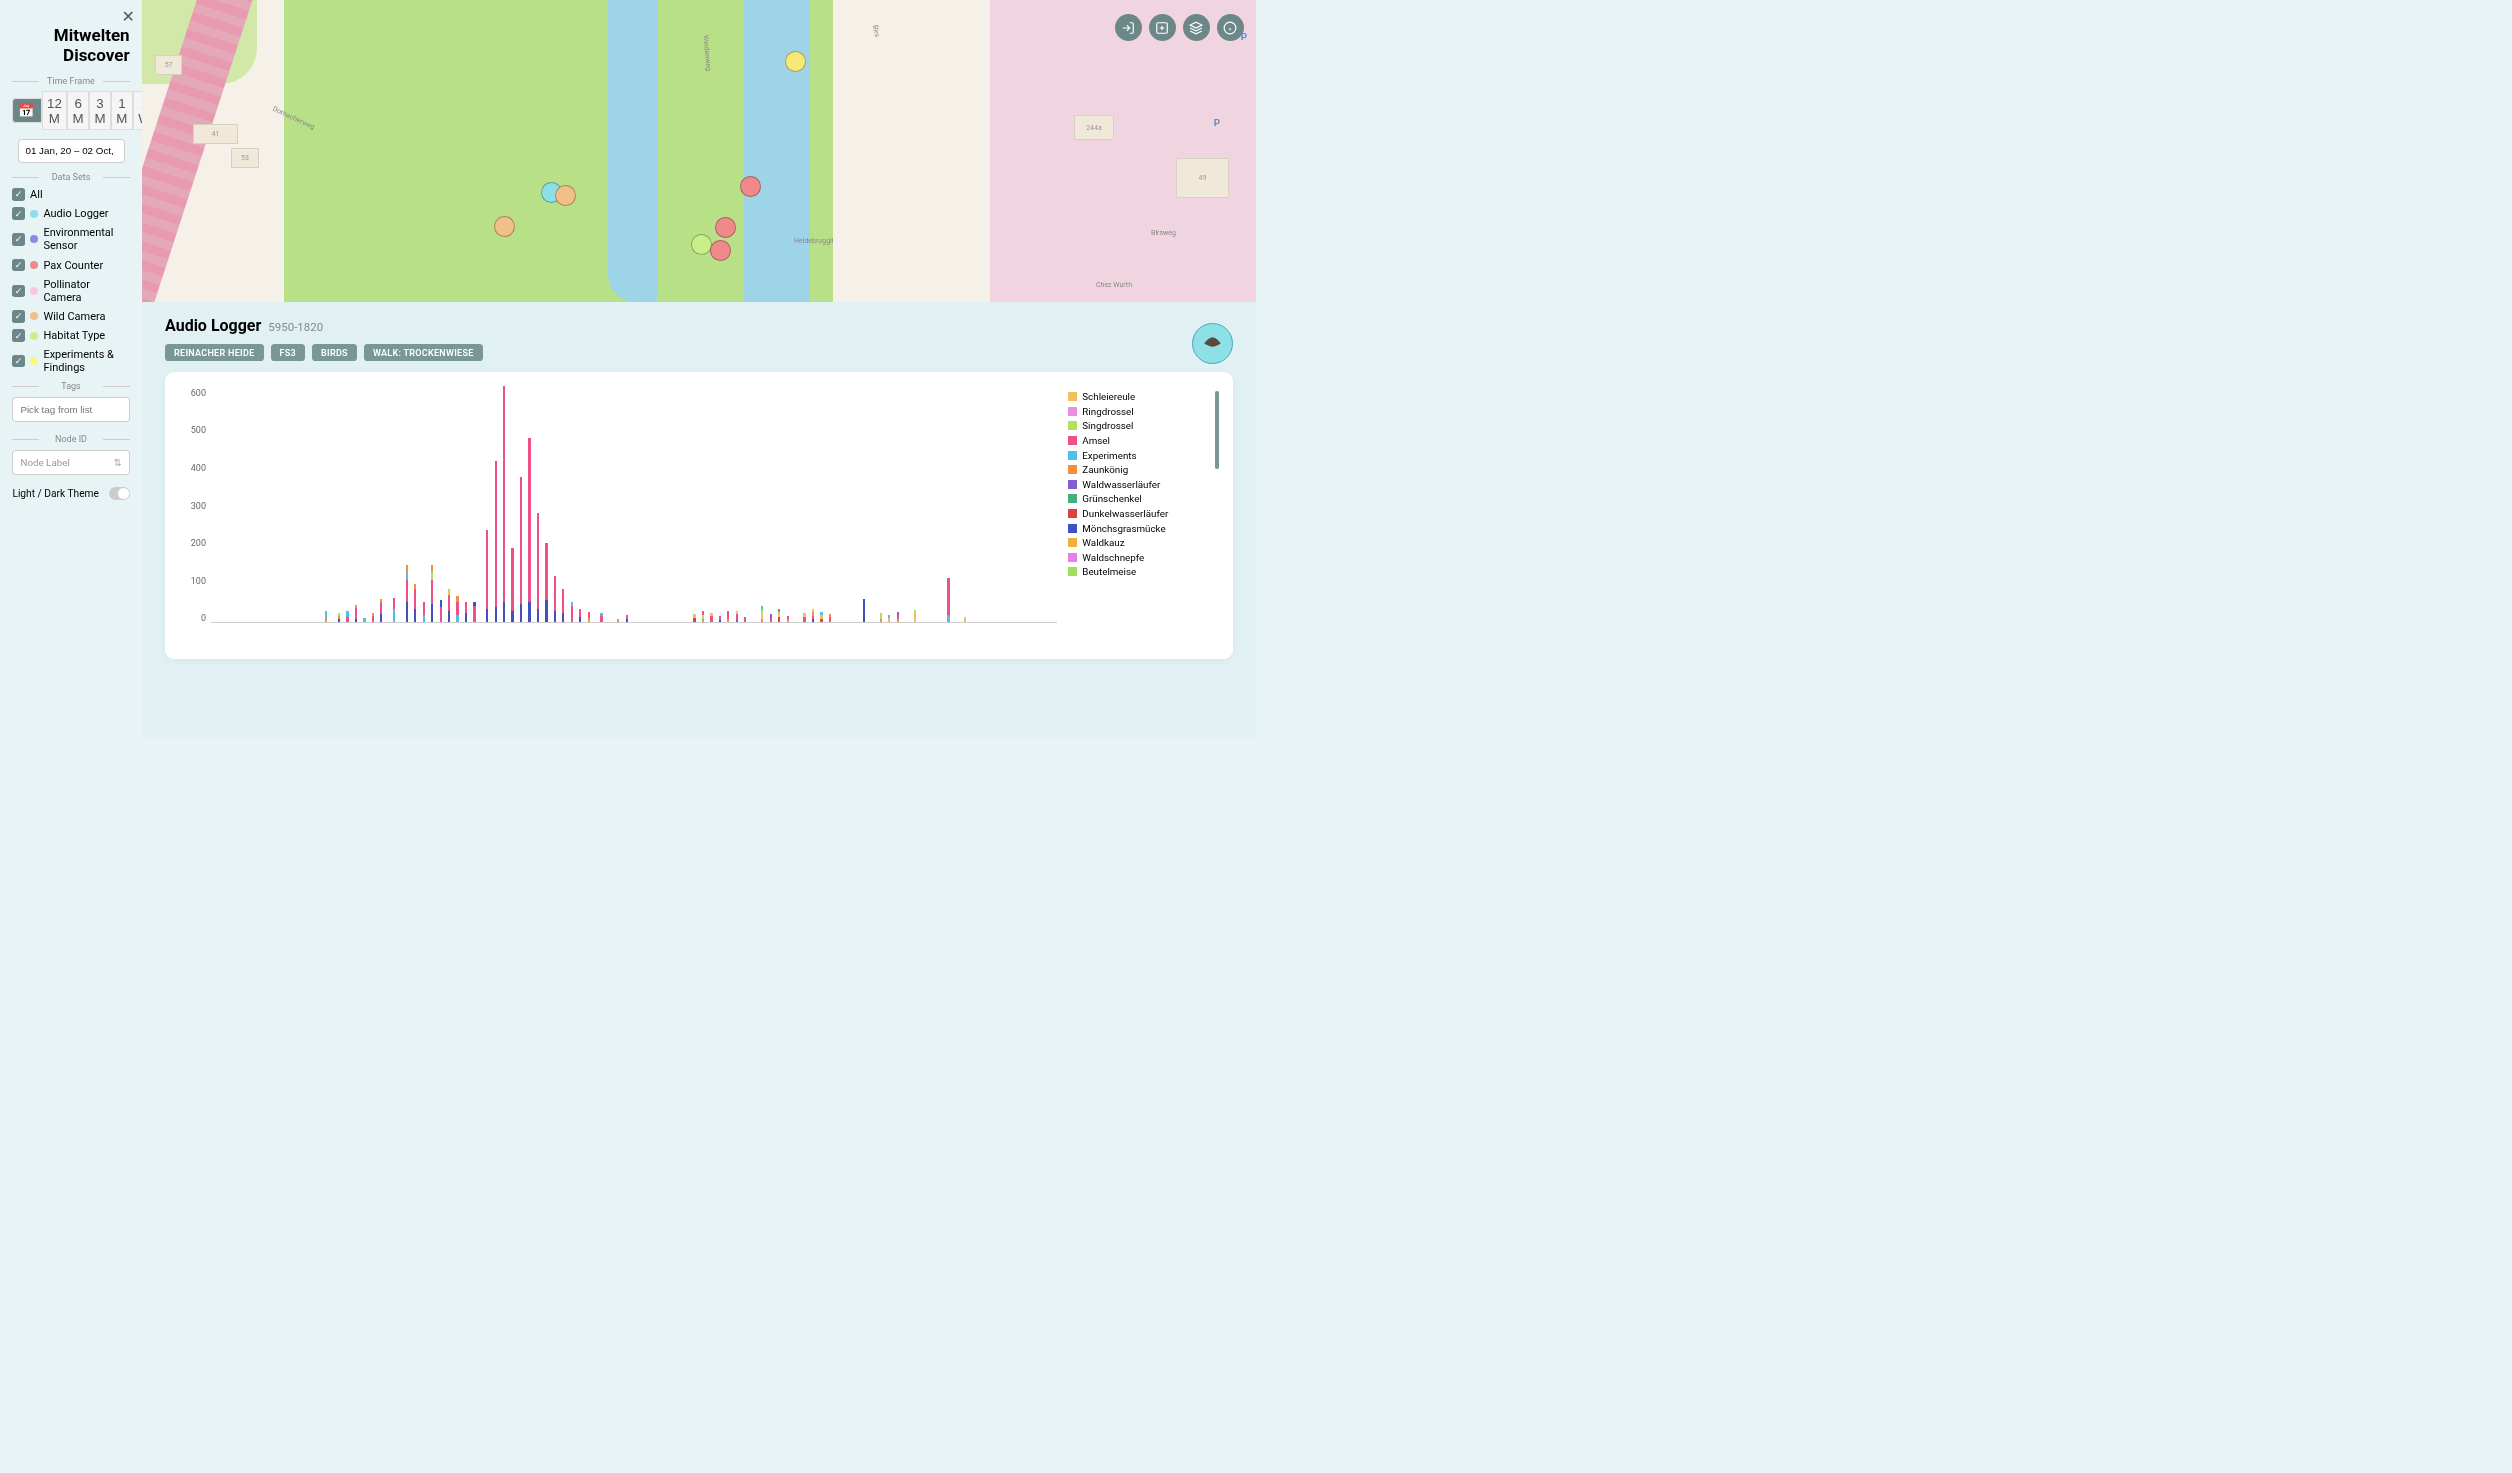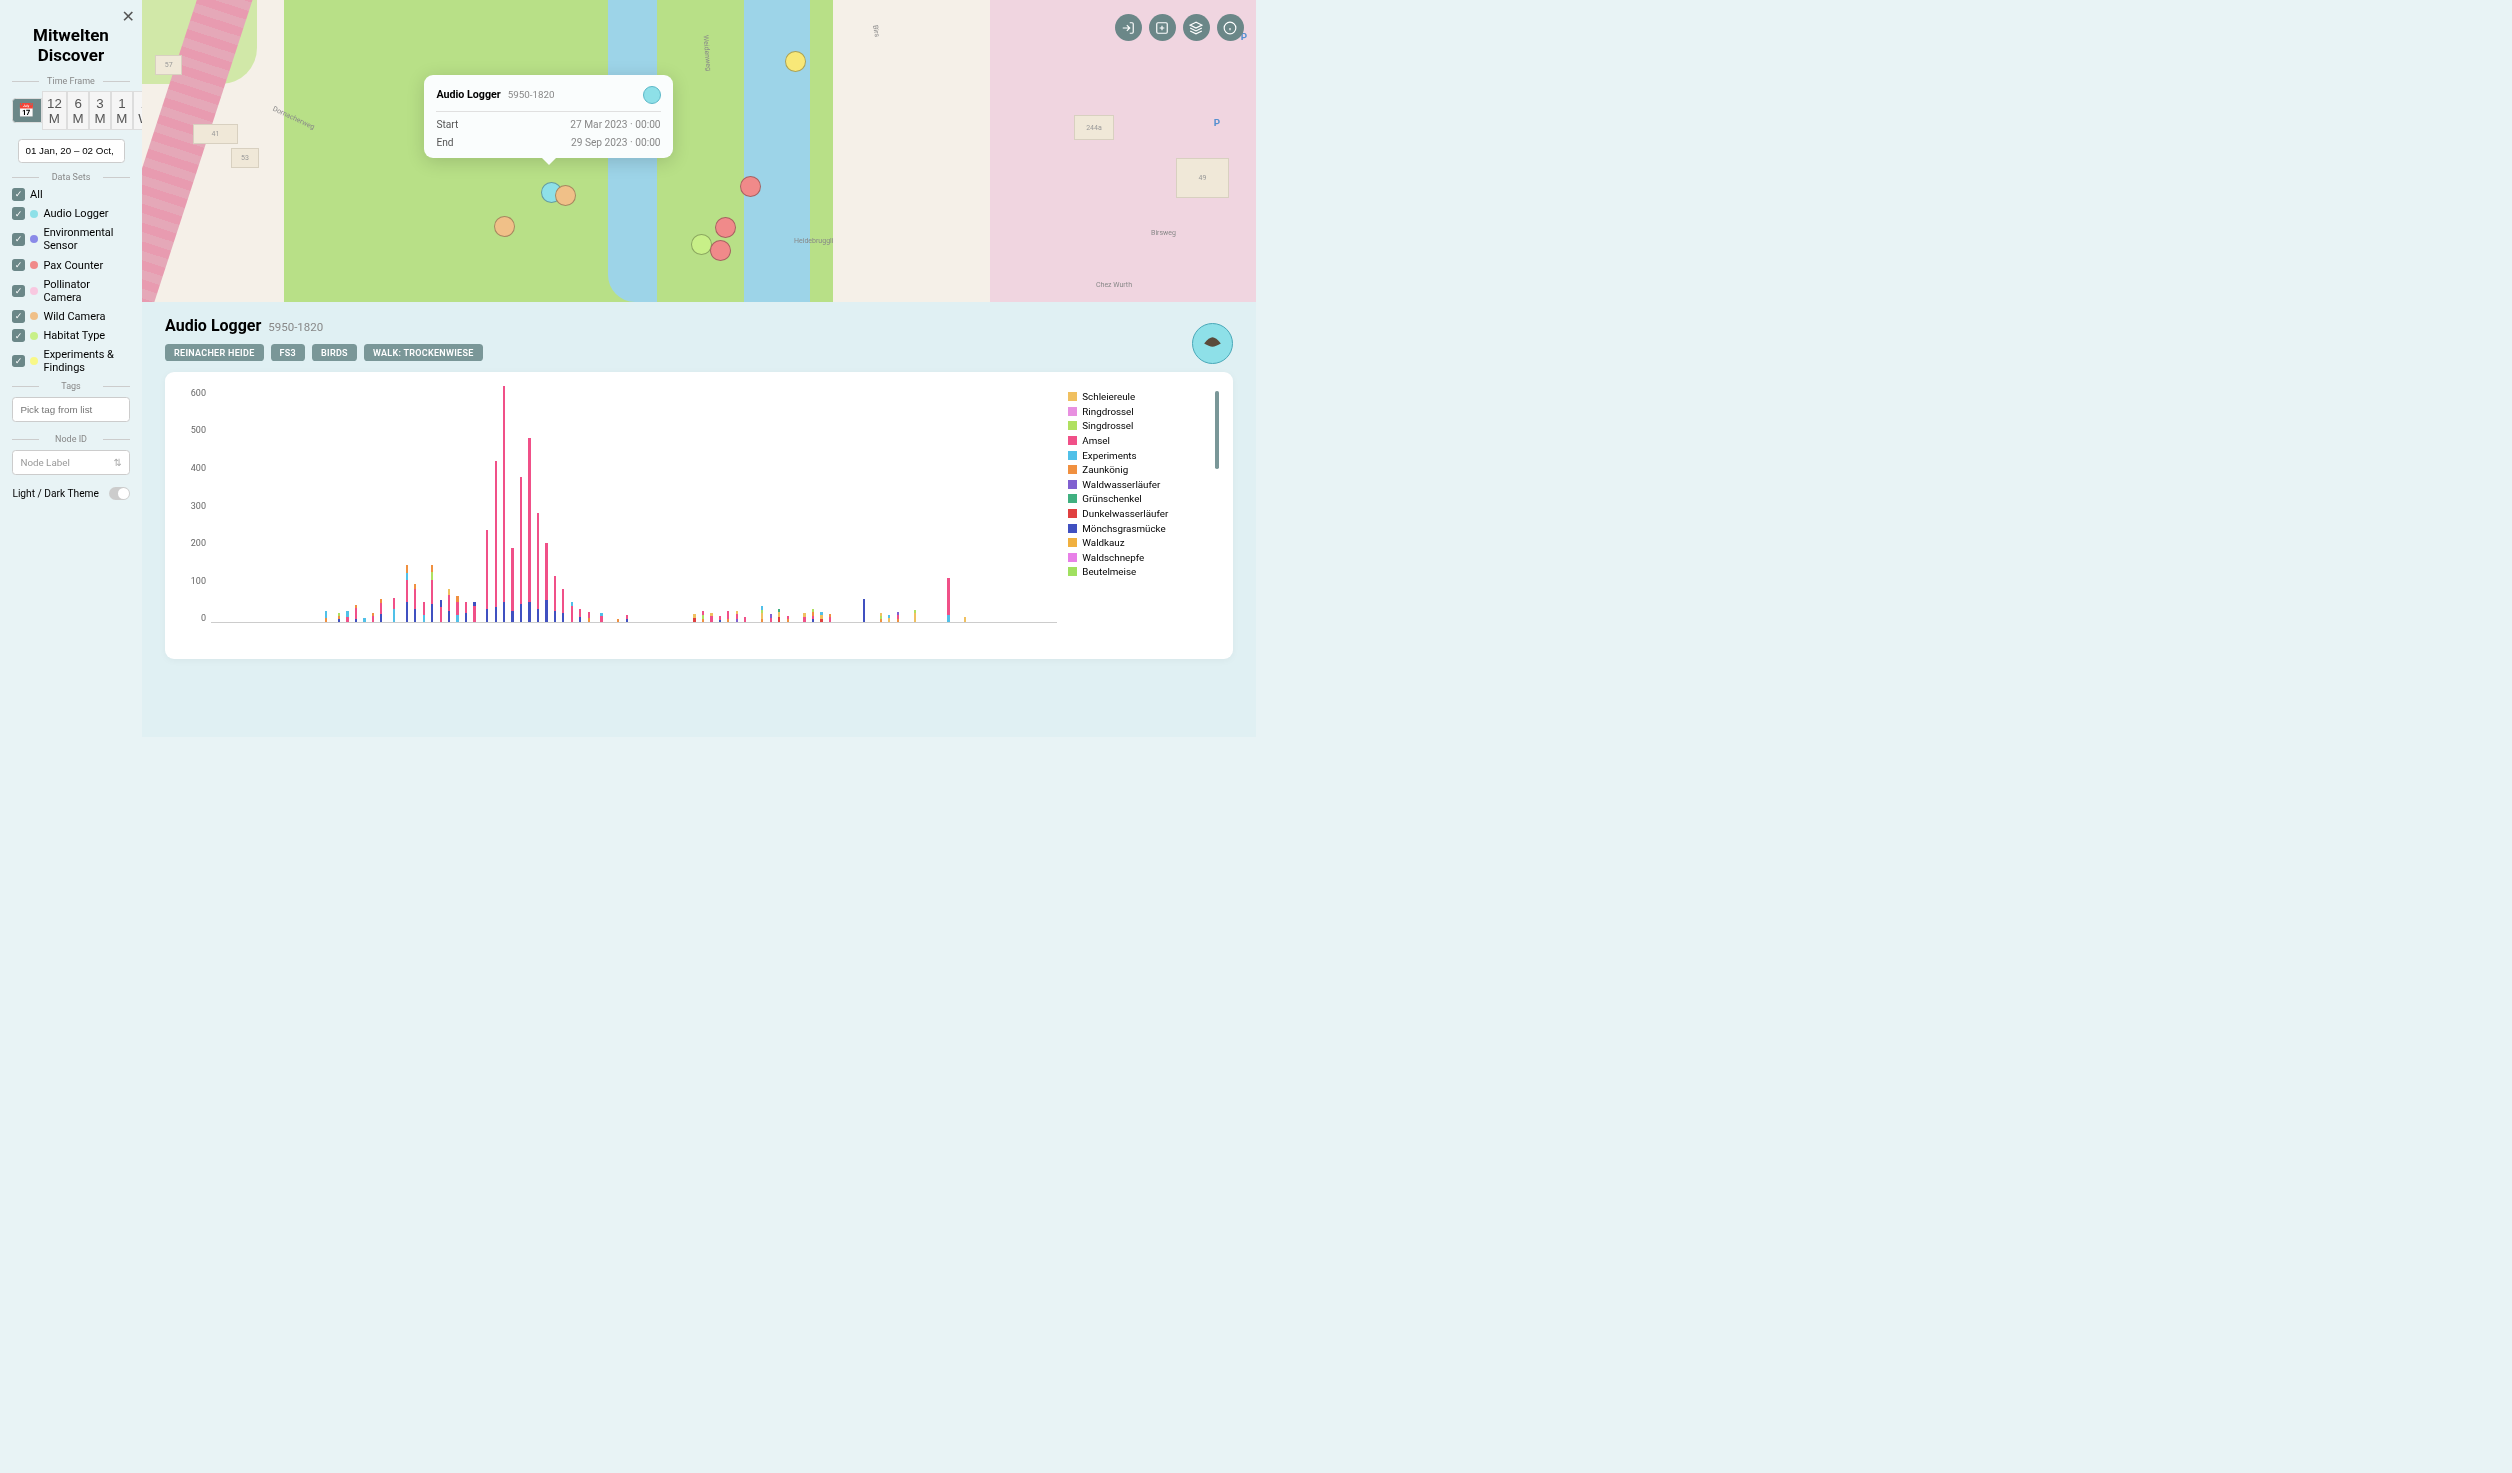--- a/index.html
+++ b/index.html
@@ -25,21 +25,21 @@
   top: 7px; right: 7px;
   font-size: 16px;
   color: #555;
   cursor: pointer;
   background: none;
   border: none;
 }
 .app-title {
   font-size: 17px;
   font-weight: 700;
-  text-align: center;
+  text-align: right;
   margin-top: 16px;
   margin-bottom: 10.7px;
 }
 .section-label {
   font-size: 9px;
   color: #888;
   text-align: center;
   margin: 7px 0 5.3px;
   position: relative;
 }
@@ -523,37 +523,20 @@
         <div class="map-marker" style="left: 399px; top: 182px; background: rgb(142, 224, 232);"></div>
         <div class="map-marker" style="left: 413px; top: 185px; background: rgb(240, 192, 136);"></div>
         <div class="map-marker" style="left: 352px; top: 216px; background: rgb(240, 192, 136);"></div>
         <div class="map-marker" style="left: 598px; top: 176px; background: rgb(240, 138, 138);"></div>
         <div class="map-marker" style="left: 549px; top: 234px; background: rgb(200, 240, 136);"></div>
         <div class="map-marker" style="left: 573px; top: 217px; background: rgb(240, 138, 138);"></div>
         <div class="map-marker" style="left: 568px; top: 240px; background: rgb(240, 138, 138);"></div>
       </div>
   </div>
 
-  <div class="map-popup">
-    <div class="popup-header">
-      <div>
-        <span class="popup-title">Audio Logger</span>
-        <span class="popup-id">5950-1820</span>
-      </div>
-      <div class="popup-icon"></div>
-    </div>
-    <div class="popup-row">
-      <span>Start</span>
-      <span class="value">27 Mar 2023 · 00:00</span>
-    </div>
-    <div class="popup-row">
-      <span>End</span>
-      <span class="value">29 Sep 2023 · 00:00</span>
-    </div>
-  </div>
 
   <div class="map-controls">
     <button class="map-ctrl-btn">
       <svg width="14" height="14" viewBox="0 0 24 24" fill="none" stroke="white" stroke-width="2">
           <path d="M15 3h4a2 2 0 012 2v14a2 2 0 01-2 2h-4M10 17l5-5-5-5M15 12H3"></path>
         </svg>
     </button>
     <button class="map-ctrl-btn">
       <svg width="14" height="14" viewBox="0 0 24 24" fill="none" stroke="white" stroke-width="2">
           <rect x="3" y="3" width="18" height="18" rx="2"></rect>

